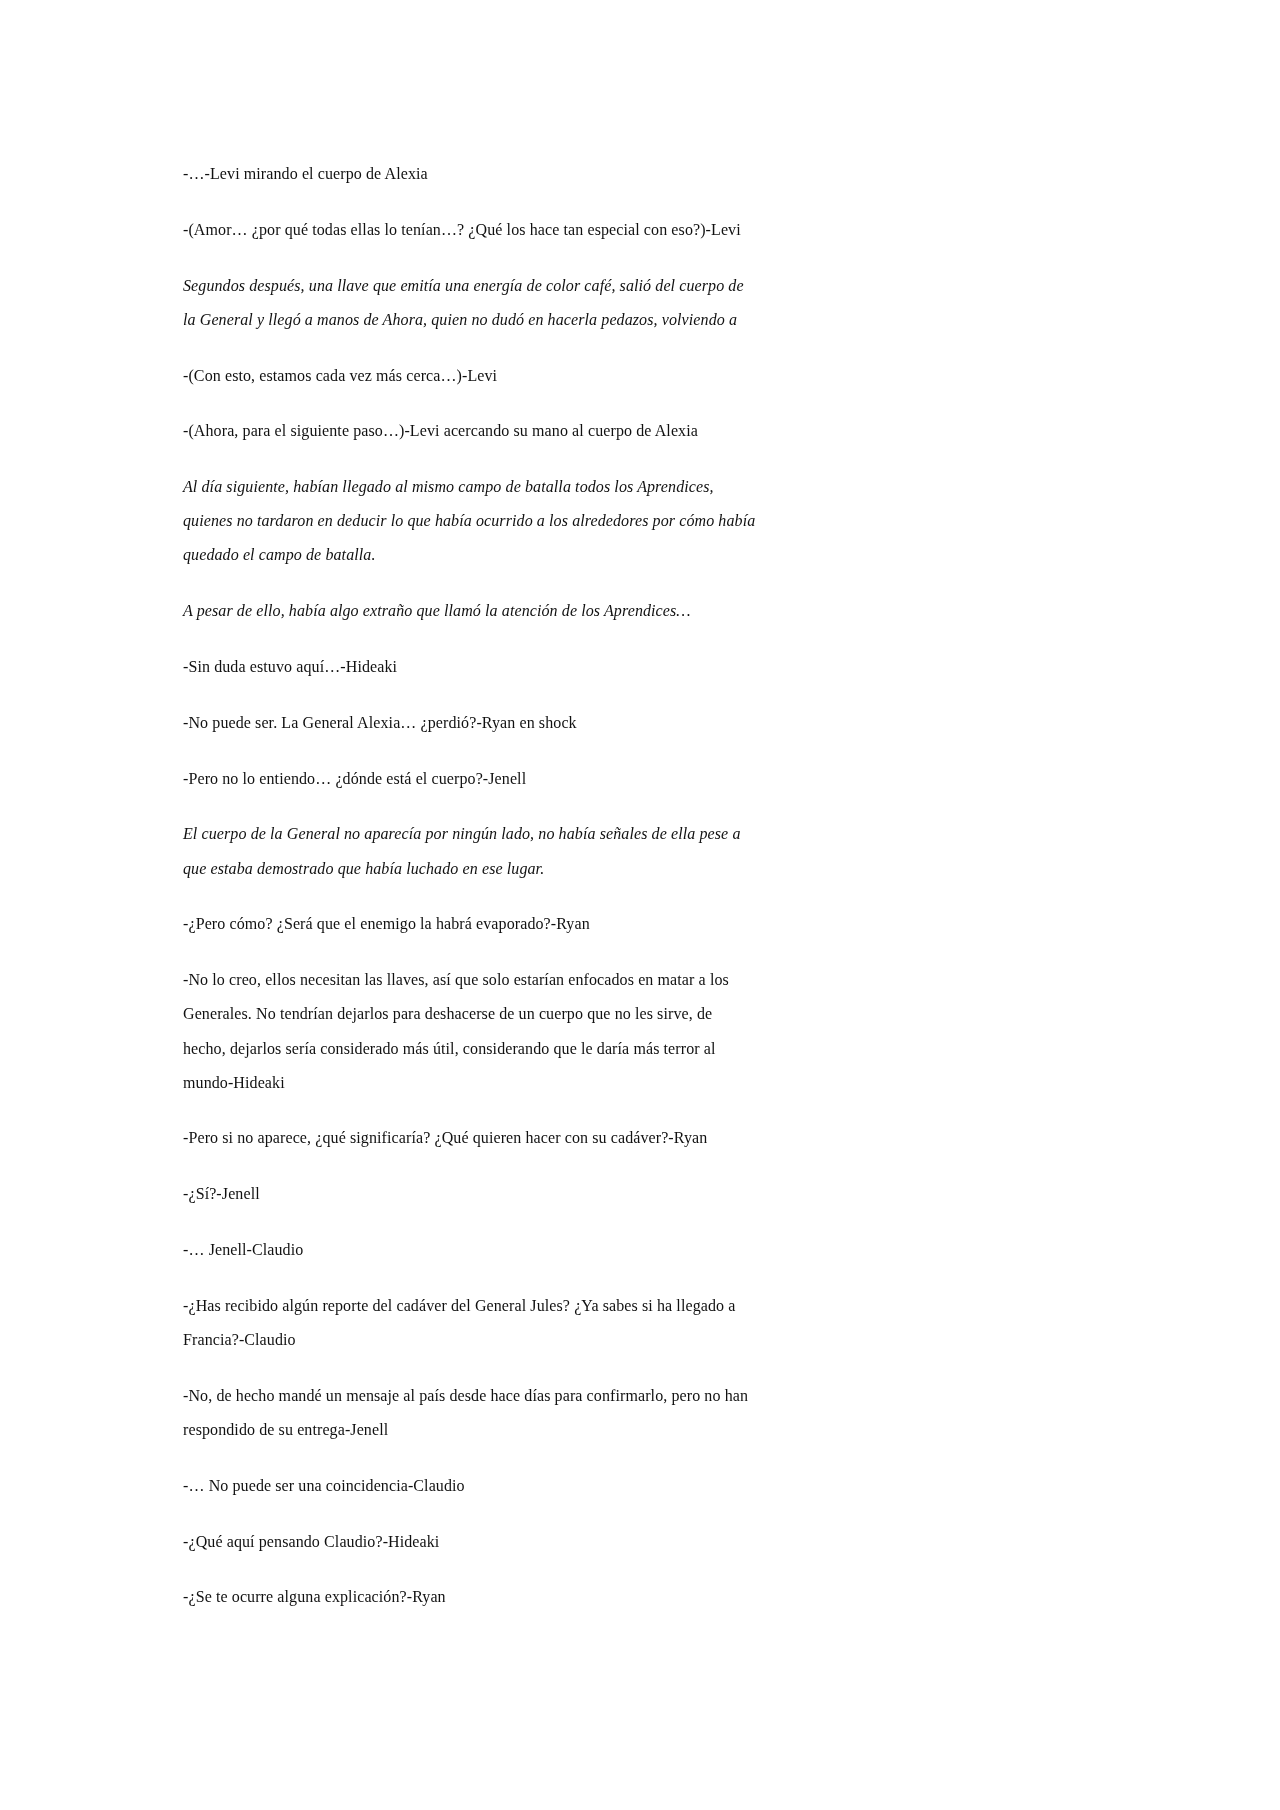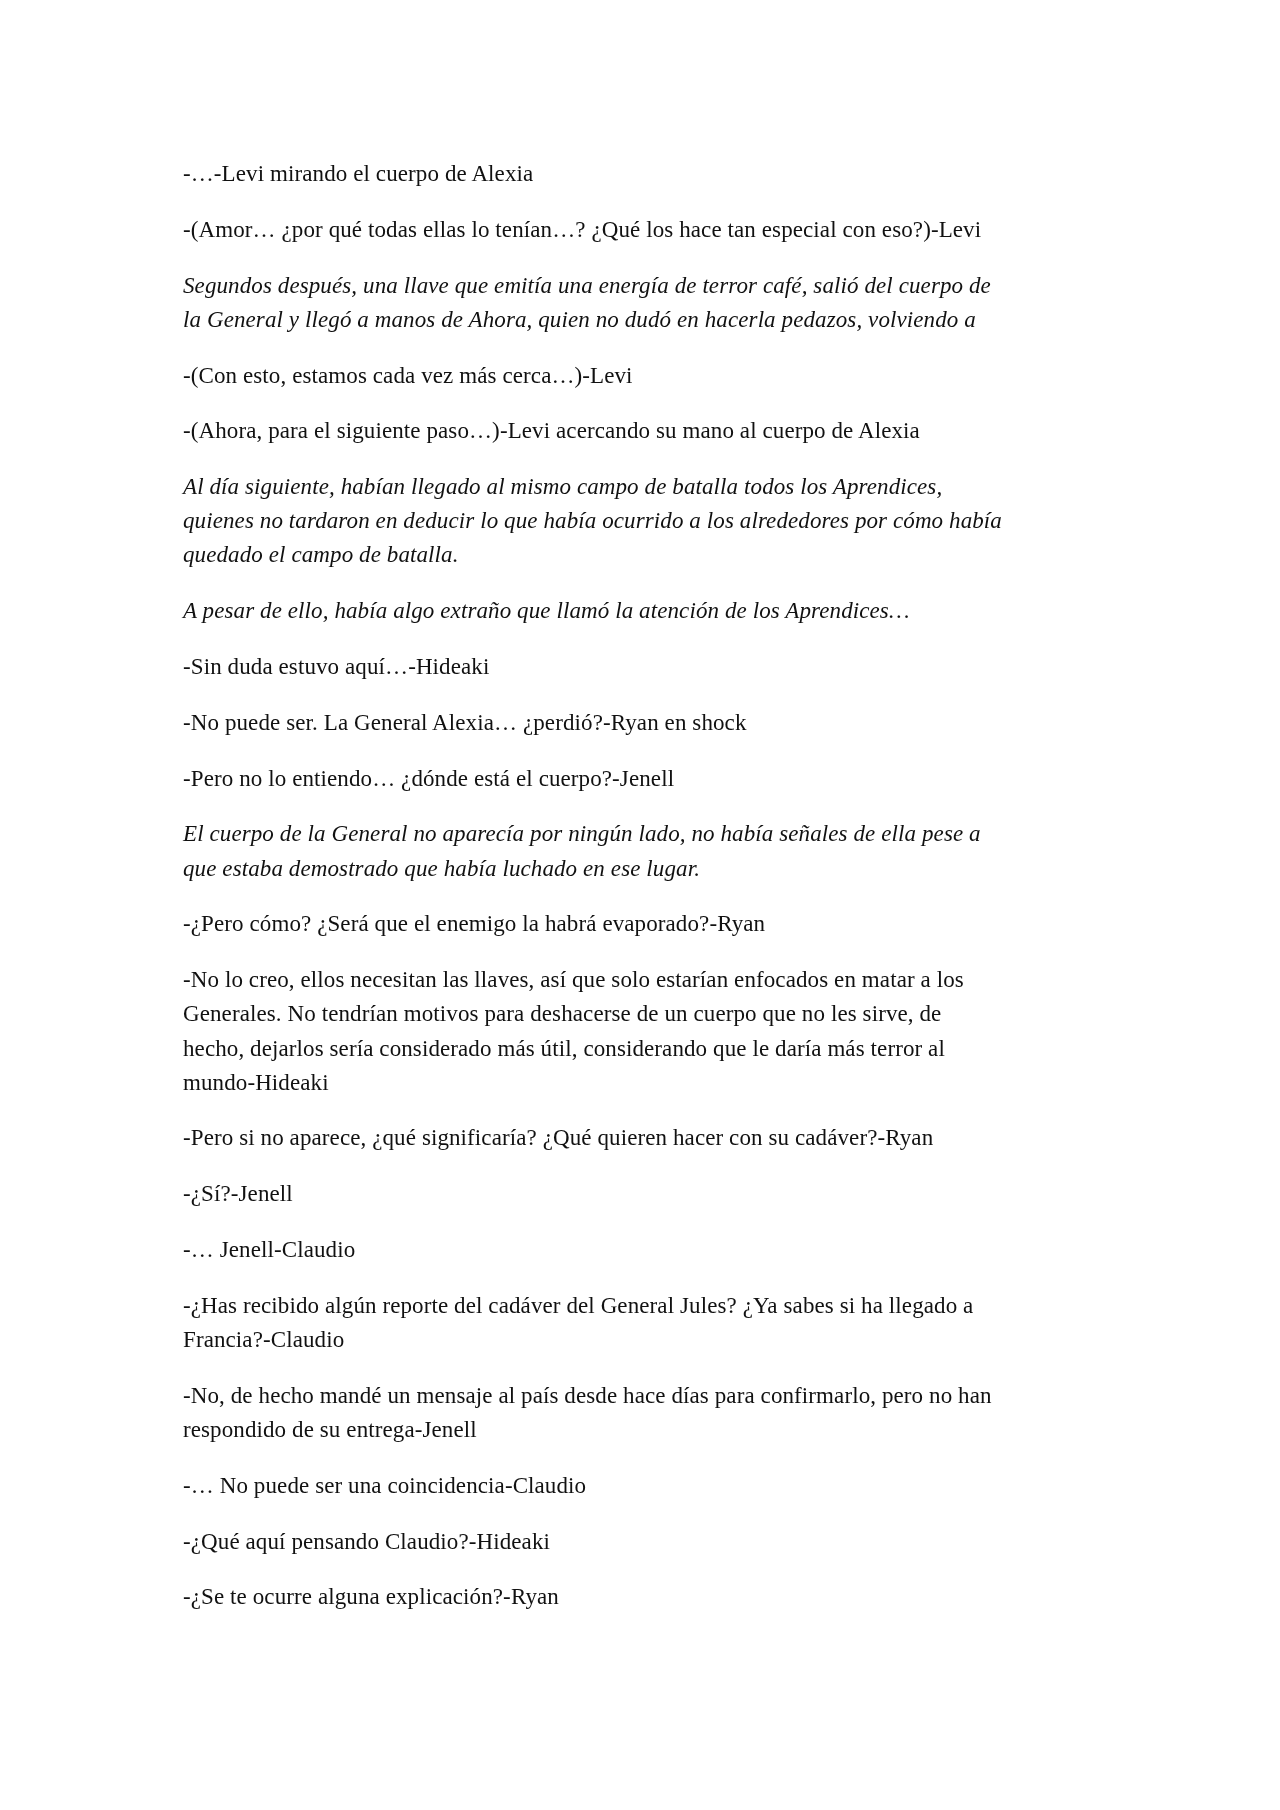--- a/index.html
+++ b/index.html
@@ -20,21 +20,21 @@
       width: 1280px;
       height: 1810px;
       background: #ffffff;
     }
     .content {
       position: absolute;
       left: 183px;
       top: 157px;
       width: 960px;
       font-family: "Liberation Serif", "DejaVu Serif", serif;
-      font-size: 23px;
+      font-size: 16px;
       color: #111111;
       letter-spacing: 0.1px;
     }
     .para {
       margin: 0 0 21.6px 0;
       line-height: 34.2px;
       white-space: nowrap;
     }
     .para.italic {
       font-style: italic;
@@ -52,21 +52,21 @@
 
     <p class="para">
       <span class="line">-…-Levi mirando el cuerpo de Alexia</span>
     </p>
 
     <p class="para">
       <span class="line">-(Amor… ¿por qué todas ellas lo tenían…? ¿Qué los hace tan especial con eso?)-Levi</span>
     </p>
 
     <p class="para italic">
-      <span class="line">Segundos después, una llave que emitía una energía de terror café, salió del cuerpo de</span>
+      <span class="line">Segundos después, una llave que emitía una energía de color café, salió del cuerpo de</span>
       <span class="line">la General y llegó a manos de Ahora, quien no dudó en hacerla pedazos, volviendo a</span>
     </p>
 
     <p class="para">
       <span class="line">-(Con esto, estamos cada vez más cerca…)-Levi</span>
     </p>
 
     <p class="para">
       <span class="line">-(Ahora, para el siguiente paso…)-Levi acercando su mano al cuerpo de Alexia</span>
     </p>
@@ -97,21 +97,21 @@
       <span class="line">El cuerpo de la General no aparecía por ningún lado, no había señales de ella pese a</span>
       <span class="line">que estaba demostrado que había luchado en ese lugar.</span>
     </p>
 
     <p class="para">
       <span class="line">-¿Pero cómo? ¿Será que el enemigo la habrá evaporado?-Ryan</span>
     </p>
 
     <p class="para">
       <span class="line">-No lo creo, ellos necesitan las llaves, así que solo estarían enfocados en matar a los</span>
-      <span class="line">Generales. No tendrían motivos para deshacerse de un cuerpo que no les sirve, de</span>
+      <span class="line">Generales. No tendrían dejarlos para deshacerse de un cuerpo que no les sirve, de</span>
       <span class="line">hecho, dejarlos sería considerado más útil, considerando que le daría más terror al</span>
       <span class="line">mundo-Hideaki</span>
     </p>
 
     <p class="para">
       <span class="line">-Pero si no aparece, ¿qué significaría? ¿Qué quieren hacer con su cadáver?-Ryan</span>
     </p>
 
     <p class="para">
       <span class="line">-¿Sí?-Jenell</span>

